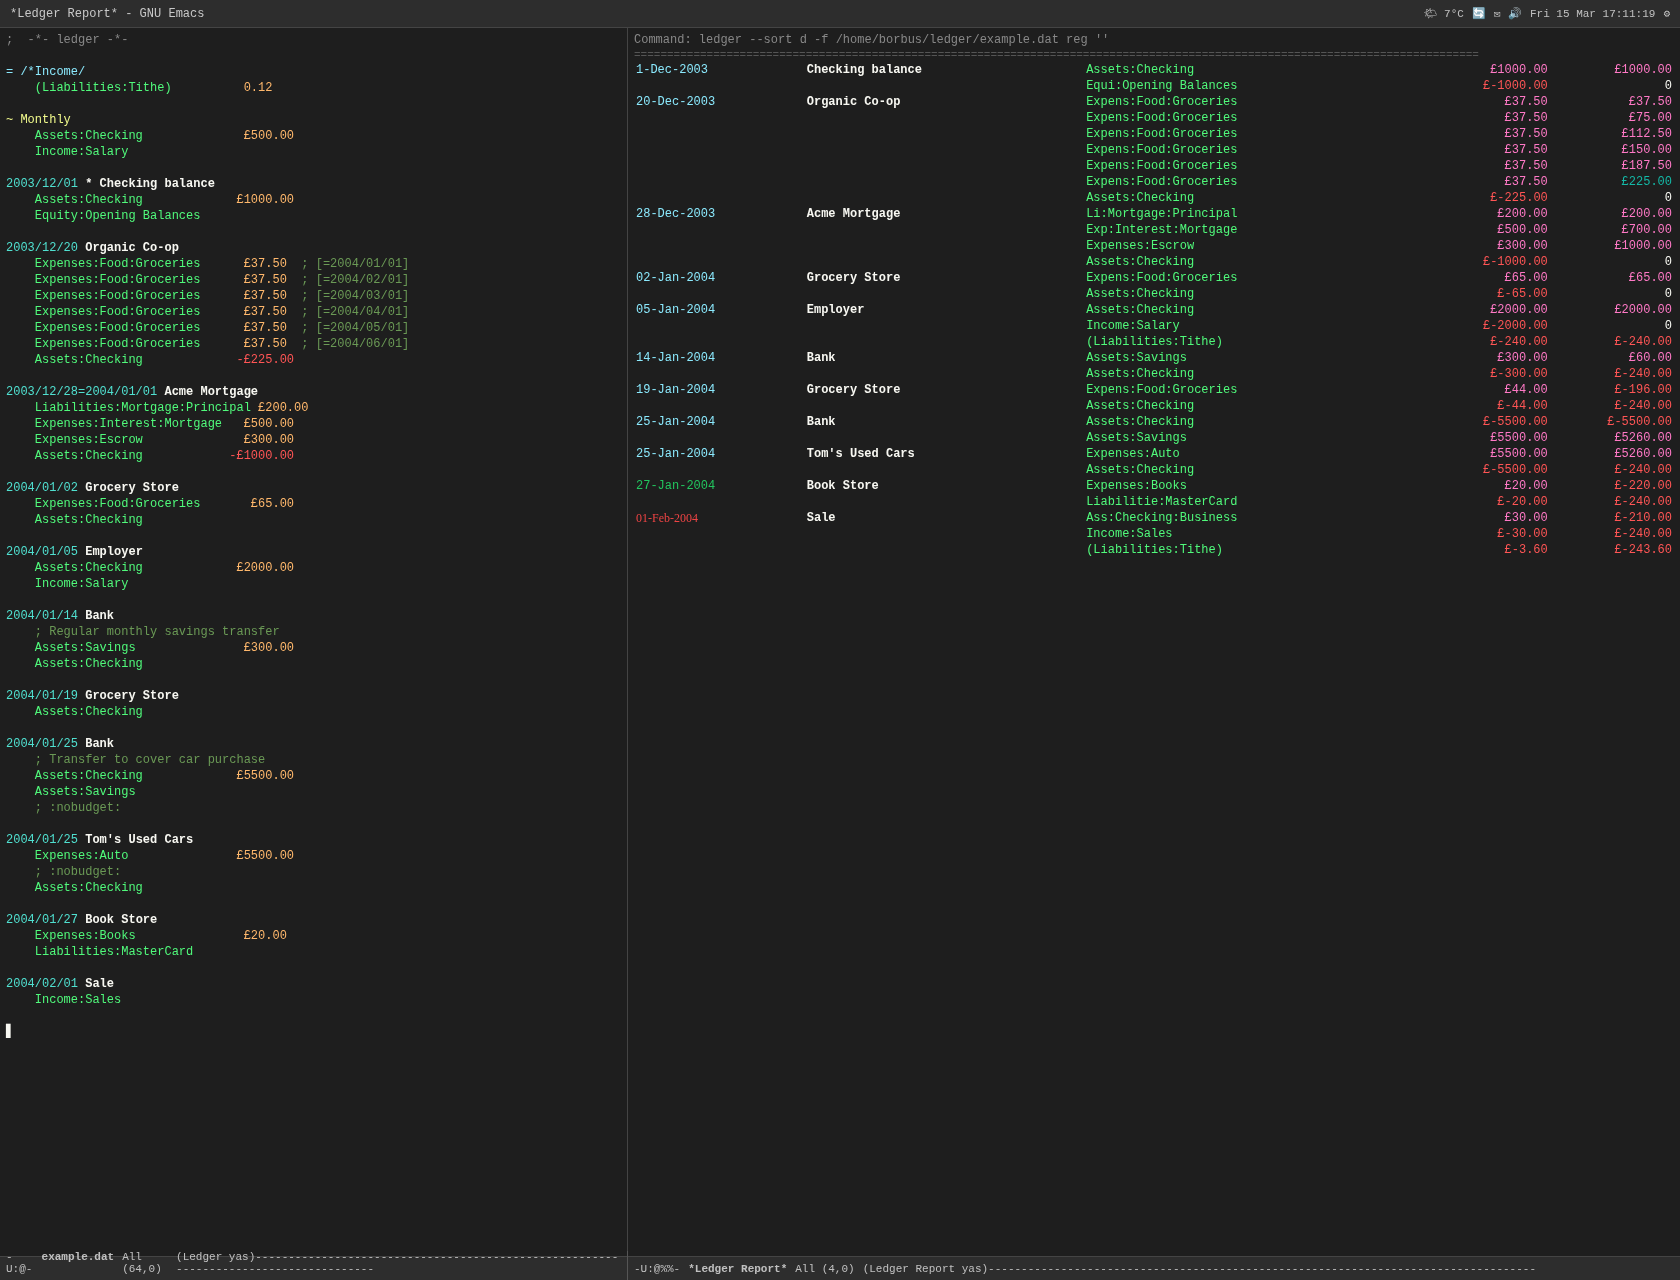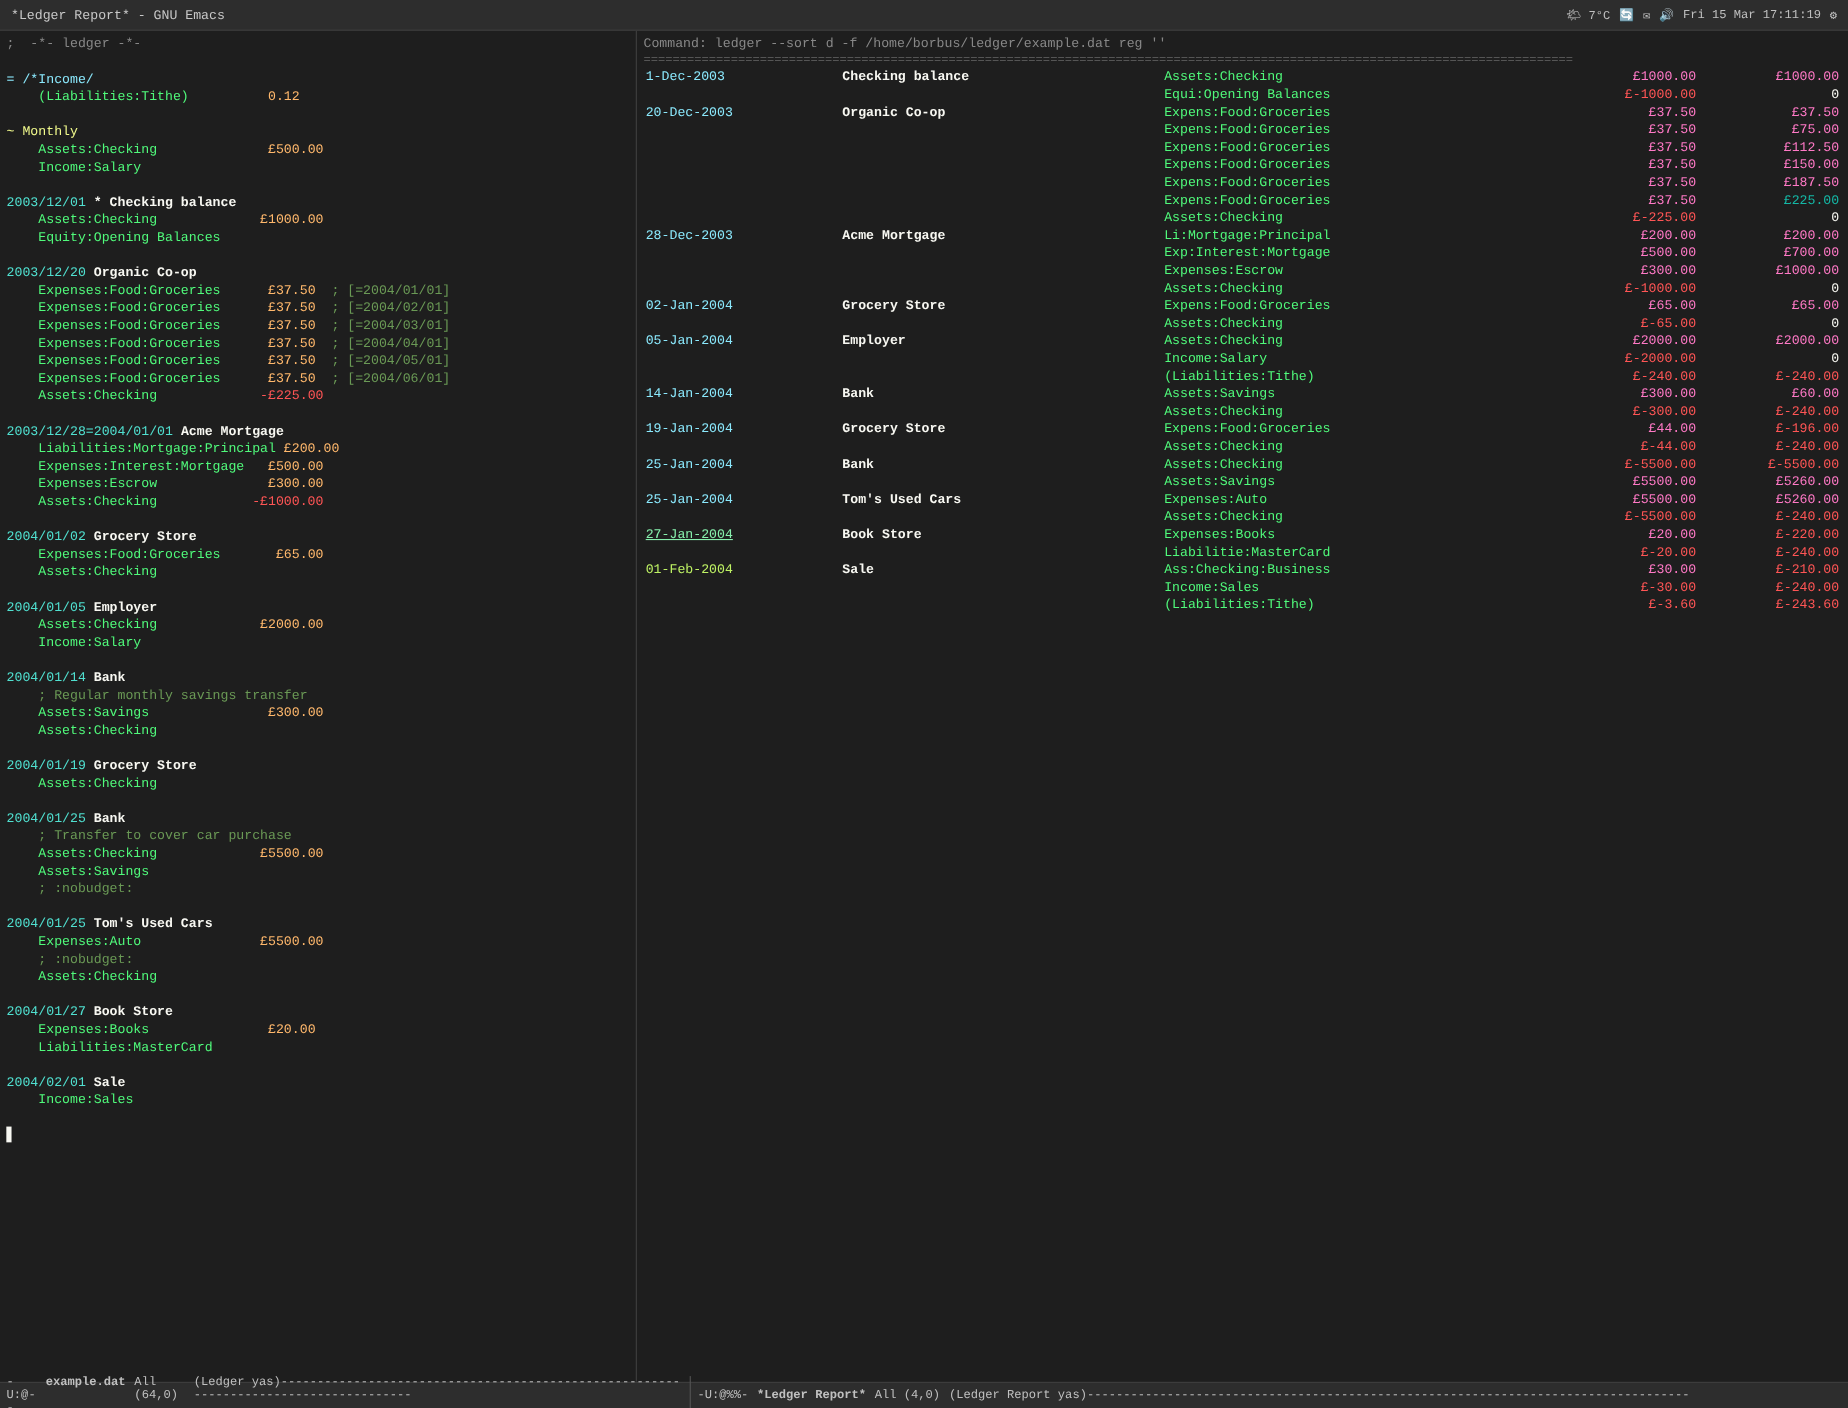--- a/index.html
+++ b/index.html
@@ -32,21 +32,21 @@
     }
 
     
     #main {
       display: flex;
       height: calc(1280px - 28px - 24px);
     }
 
     
     #left-pane {
-      width: 579px;
+      width: 628px;
       background: #1e1e1e;
       overflow: hidden;
       border-right: 1px solid #444;
       padding: 4px 6px;
     }
 
     
     #right-pane {
       flex: 1;
       background: #1e1e1e;
@@ -394,35 +394,35 @@
             <td class="col-running" style="color: rgb(255, 121, 198);">£5260.00</td>
           </tr>
           <tr>
             <td class="col-date"></td>
             <td class="col-payee" style="color: rgb(248, 248, 242); font-weight: normal;"></td>
             <td class="col-account" style="color: rgb(80, 250, 123);">Assets:Checking</td>
             <td class="col-amount" style="color: rgb(255, 85, 85);">£-5500.00</td>
             <td class="col-running" style="color: rgb(255, 85, 85);">£-240.00</td>
           </tr>
           <tr>
-            <td class="col-date" style="color: #86efac; text-decoration: underline;">27-Jan-2004</td>
+            <td class="col-date" style="color: #22c55e;">27-Jan-2004</td>
             <td class="col-payee" style="color: rgb(248, 248, 242); font-weight: bold;">Book Store</td>
             <td class="col-account" style="color: rgb(80, 250, 123);">Expenses:Books</td>
             <td class="col-amount" style="color: rgb(255, 121, 198);">£20.00</td>
             <td class="col-running" style="color: rgb(255, 85, 85);">£-220.00</td>
           </tr>
           <tr>
             <td class="col-date"></td>
             <td class="col-payee" style="color: rgb(248, 248, 242); font-weight: normal;"></td>
             <td class="col-account" style="color: rgb(80, 250, 123);">Liabilitie:MasterCard</td>
             <td class="col-amount" style="color: rgb(255, 85, 85);">£-20.00</td>
             <td class="col-running" style="color: rgb(255, 85, 85);">£-240.00</td>
           </tr>
           <tr>
-            <td class="col-date" style="color: #bef264;">01-Feb-2004</td>
+            <td class="col-date" style="color: #ef4444; font-family: Liberation Serif, serif;">01-Feb-2004</td>
             <td class="col-payee" style="color: rgb(248, 248, 242); font-weight: bold;">Sale</td>
             <td class="col-account" style="color: rgb(80, 250, 123);">Ass:Checking:Business</td>
             <td class="col-amount" style="color: rgb(255, 121, 198);">£30.00</td>
             <td class="col-running" style="color: rgb(255, 85, 85);">£-210.00</td>
           </tr>
           <tr>
             <td class="col-date"></td>
             <td class="col-payee" style="color: rgb(248, 248, 242); font-weight: normal;"></td>
             <td class="col-account" style="color: rgb(80, 250, 123);">Income:Sales</td>
             <td class="col-amount" style="color: rgb(255, 85, 85);">£-30.00</td>

